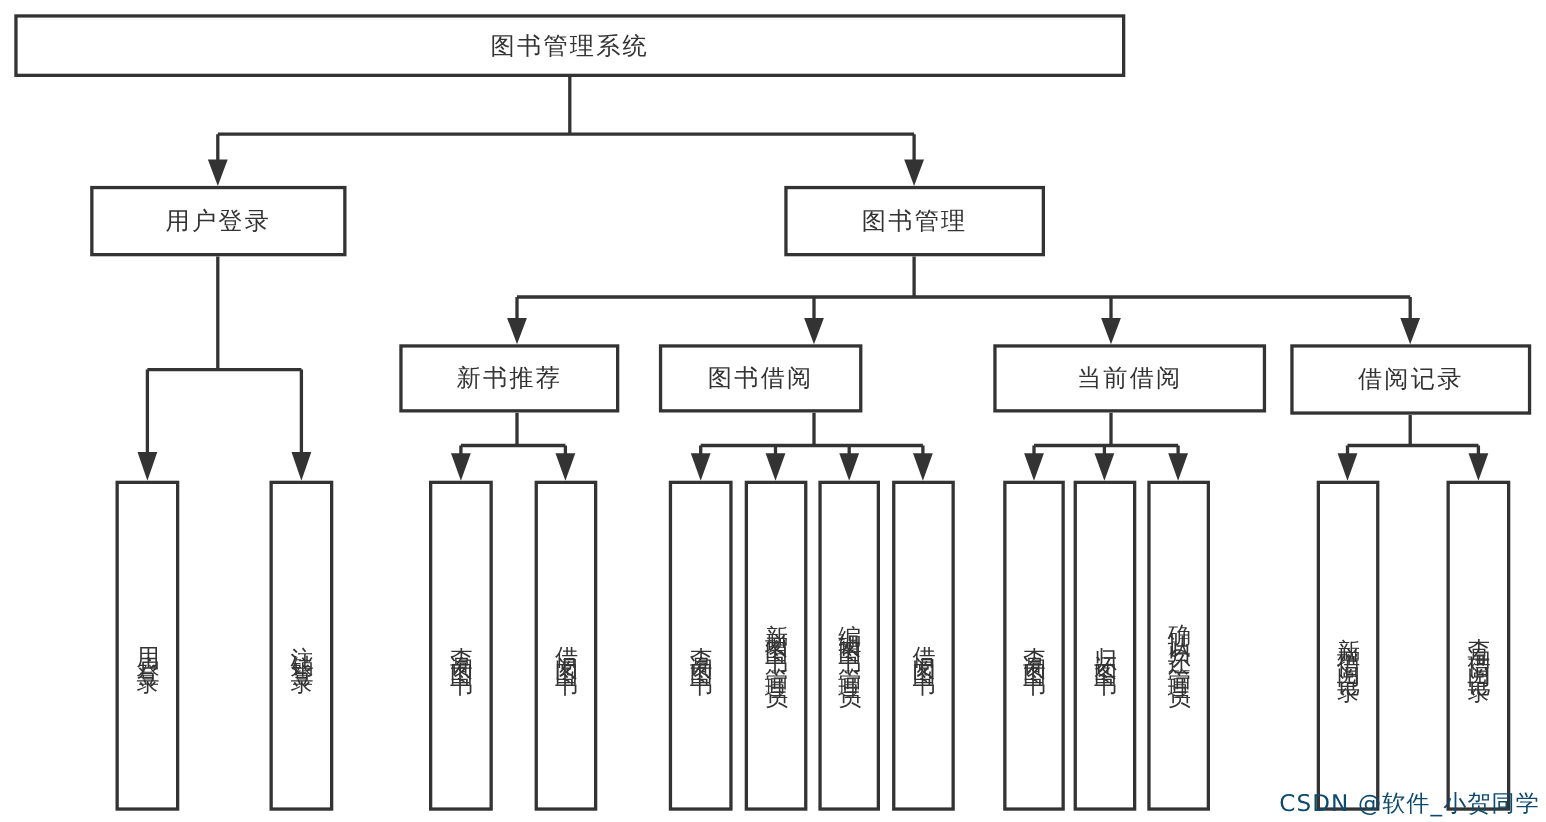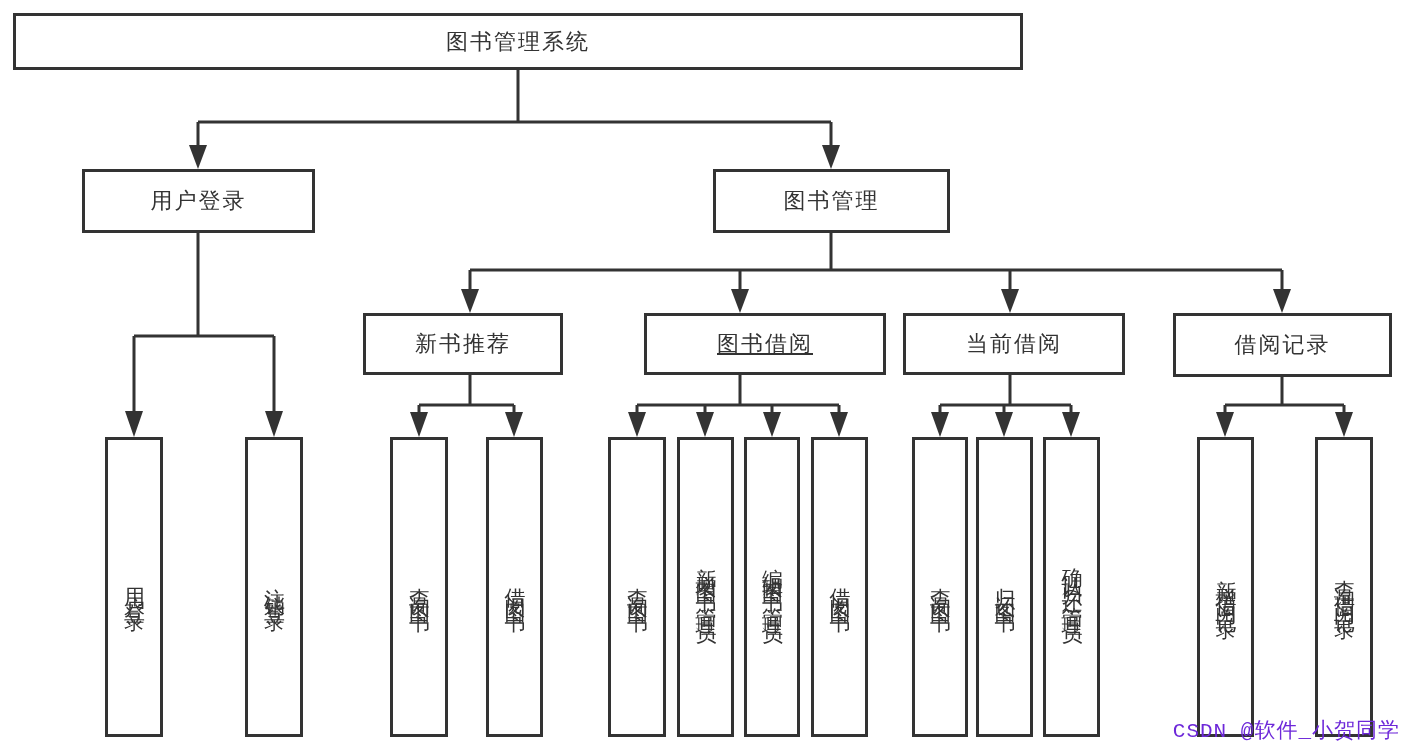--- a/index.html
+++ b/index.html
@@ -134,24 +134,24 @@
   <div class="hbox" style="left:82px; top:169px; width:233px; height:64px;">
     <span>用户登录</span>
   </div>
   <div class="hbox" style="left:713px; top:169px; width:237px; height:64px;text-align:center;">
     <span>图书管理</span>
   </div>
 
   <div class="hbox" style="left:363px; top:313px; width:200px; height:62px;">
     <span>新书推荐</span>
   </div>
-  <div class="hbox" style="left:644px; top:313px; width:242px; height:62px;text-decoration:underline;">
+  <div class="hbox" style="left:599px; top:313px; width:185px; height:62px;">
     <span>图书借阅</span>
   </div>
-  <div class="hbox" style="left:903px; top:313px; width:222px; height:62px;">
+  <div class="hbox" style="left:903px; top:313px; width:248px; height:62px;">
     <span>当前借阅</span>
   </div>
   <div class="hbox" style="left:1173px; top:313px; width:219px; height:64px;">
     <span>借阅记录</span>
   </div>
 
   <div class="vbox" style="left:105px; width:58px;">
     <span class="vlabel">用户登录</span>
   </div>
   <div class="vbox" style="left:245px; width:58px;">
@@ -188,15 +188,15 @@
     <span class="vlabel">确认归还（管理员）</span>
   </div>
 
   <div class="vbox" style="left:1197px; width:57px;">
     <span class="vlabel">新增借阅记录</span>
   </div>
   <div class="vbox" style="left:1315px; width:58px;">
     <span class="vlabel">查询借阅记录</span>
   </div>
 
-  <div class="watermark" style="color: #6d28d9; font-family: Liberation Mono, monospace;">CSDN @软件_小贺同学</div>
+  <div class="watermark" style="color: #0c4a6e;">CSDN @软件_小贺同学</div>
 
 </div>
 
 </body></html>

